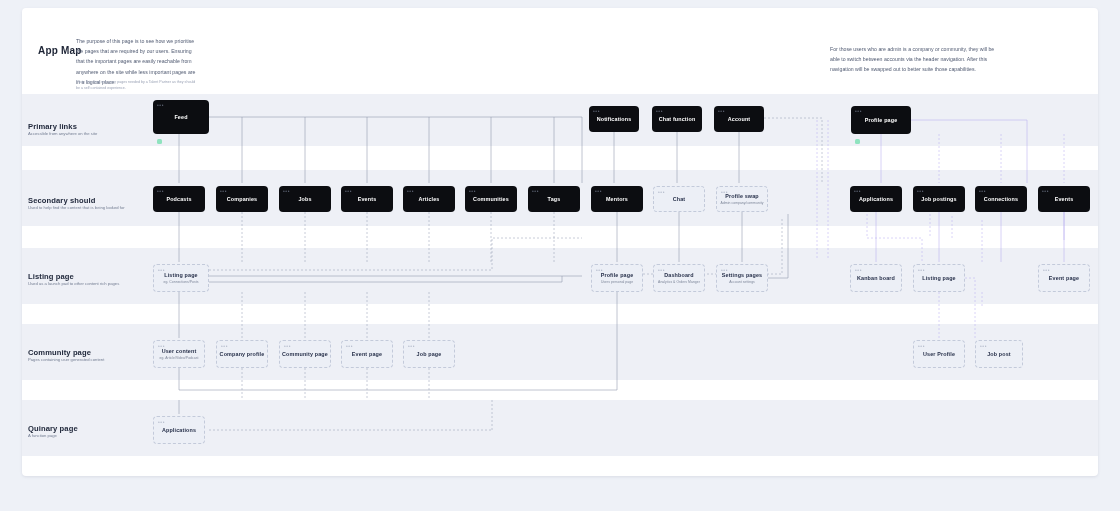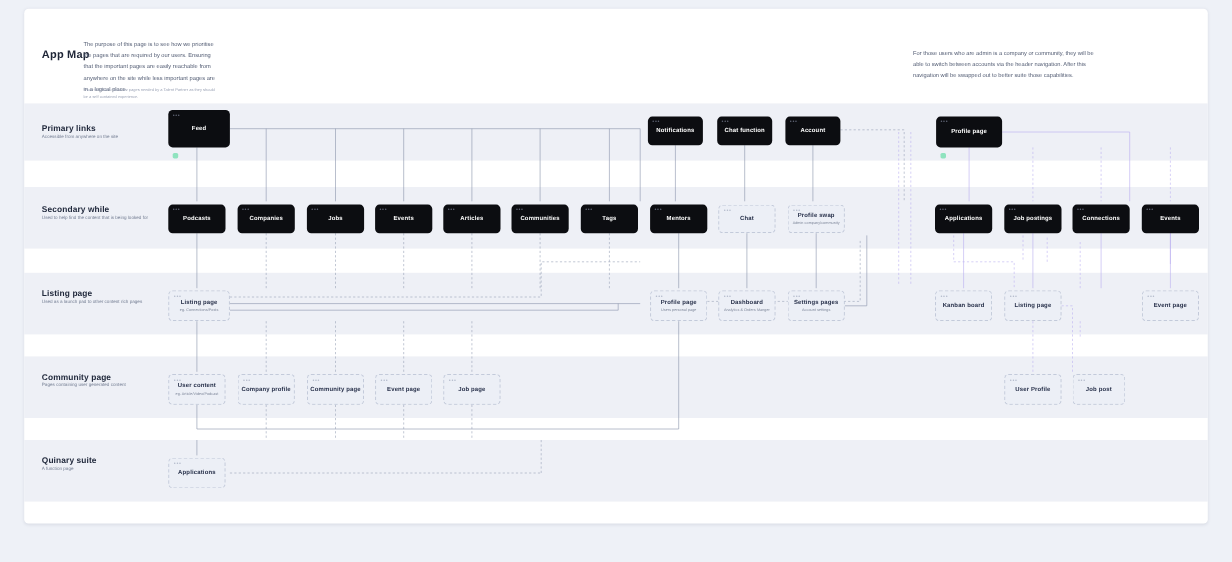--- a/index.html
+++ b/index.html
@@ -32,21 +32,21 @@
     font-size:5.2px;line-height:10.2px;color:#515b72;
   }
   
   .band{position:absolute;left:0;width:1076px;background:#eef0f6;}
   .band.b1{top:86px;height:52px;}
   .band.b2{top:162px;height:56px;}
   .band.b3{top:240px;height:56px;}
   .band.b4{top:316px;height:56px;}
   .band.b5{top:392px;height:56px;}
 
-  .rowlab{position:absolute;left:16px;}
+  .rowlab{position:absolute;left:6px;margin-top:10px;}
   .rowlab .t{font-size:7.6px;font-weight:bold;color:#222a3d;letter-spacing:.1px;}
   .rowlab .s{font-size:4.2px;line-height:6.4px;color:#6d7governs;}
   .rowlab .s{color:#737d92;}
 
   
   .node{
     position:absolute;border-radius:4px;
     display:flex;flex-direction:column;align-items:center;justify-content:center;
     text-align:center;box-sizing:border-box;
   }
@@ -155,33 +155,33 @@
     <path class="dshp" d="M943 270 H953 V330"></path>
     <path class="dshp" d="M960 284 V300"></path>
     <path class="lnp" d="M1042 186 V232"></path>
   </svg>
 
   <div class="rowlab" style="top:104px;width:100px">
     <div class="t">Primary links</div>
     <div class="s">Accessible from anywhere on the site</div>
   </div>
   <div class="rowlab" style="top:178px;width:100px">
-    <div class="t">Secondary while</div>
+    <div class="t">Secondary should</div>
     <div class="s">Used to help find the content that is being looked for</div>
   </div>
   <div class="rowlab" style="top:254px;width:100px">
     <div class="t">Listing page</div>
     <div class="s">Used as a launch pad to other content rich pages</div>
   </div>
   <div class="rowlab" style="top:330px;width:100px">
     <div class="t">Community page</div>
     <div class="s">Pages containing user generated content</div>
   </div>
   <div class="rowlab" style="top:406px;width:100px">
-    <div class="t">Quinary suite</div>
+    <div class="t">Quinary page</div>
     <div class="s">A function page</div>
   </div>
 
   <div>
       <div class="node dark" style="left: 131px; top: 92px; width: 56px; height: 34px;">
         <span class="dots">•••</span>
         <span class="lab">Feed</span>
       </div>
       <div class="badge" style="left: 135px; top: 131px;"></div>
       <div class="node dark" style="left: 567px; top: 98px; width: 50px; height: 26px;">

